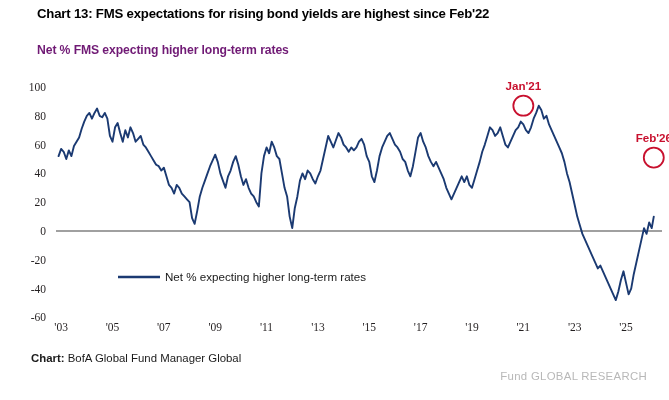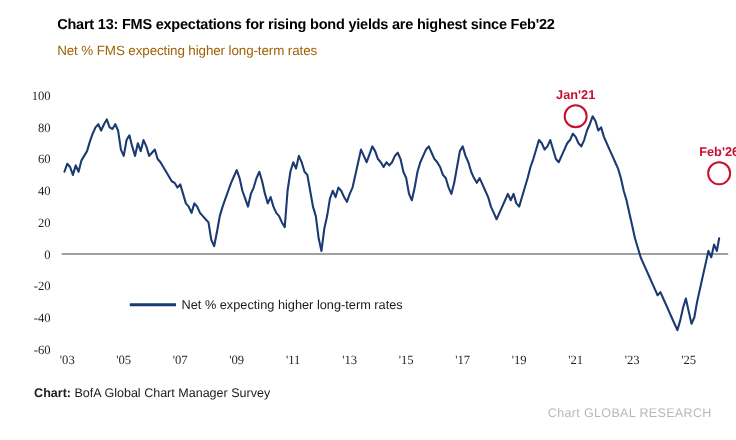--- a/index.html
+++ b/index.html
@@ -24,22 +24,21 @@
   }
 
   
   .header {
     position: absolute;
     left: 0px;
     top: 13px;
     width: 537px;
     height: 46px;
     display: flex;
-    align-items: flex-start;
-    gap: 15px;
+    align-items: flex-end;
   }
   .header-bar {
     width: 6px;
     margin-left: 20px;
     background: #2a6ebb;
     flex: 0 0 6px;
   }
   .header-text {
     padding-left: 11px;
     display: flex;
@@ -49,26 +48,26 @@
   .chart-title {
     font-size: 13.2px;
     font-weight: bold;
     color: #000000;
     line-height: 18px;
     letter-spacing: -0.2px;
     white-space: nowrap;
   }
   .chart-subtitle {
     font-size: 12.2px;
-    font-weight: normal;
-    color: #a16207;
+    font-weight: bold;
+    color: #701a75;
     line-height: 18px;
     letter-spacing: -0.1px;
     white-space: nowrap;
-    margin-top: 6px;
+    margin-top: 18px;
   }
 
   
   .plot-wrap {
     position: absolute;
     left: 0;
     top: 0;
     width: 621px;
     height: 400px;
   }
@@ -196,17 +195,17 @@
           <circle cx="653.7830508474534" cy="157.56" r="10" stroke="#c8102e" class="annot-circle"></circle>
           <text x="653.7830508474534" y="141.56" text-anchor="middle" fill="#c8102e" class="annot-text">Feb'26</text>
         </g>
       <g id="legend-group">
           <line x1="118" y1="277" x2="160" y2="277" stroke="#1b3a72" class="legend-line"></line>
           <text x="165" y="281" class="legend-text">Net % expecting higher long-term rates</text>
         </g>
     </svg>
   </div>
 
-  <div class="source"><b>Chart:</b><span> BofA Global Chart Manager Survey</span></div>
-
-  <div class="watermark">Chart GLOBAL RESEARCH</div>
+  <div class="source"><b>Chart:</b><span> BofA Global Fund Manager Global</span></div>
+
+  <div class="watermark">Fund GLOBAL RESEARCH</div>
 
 </div>
 
 </body></html>

